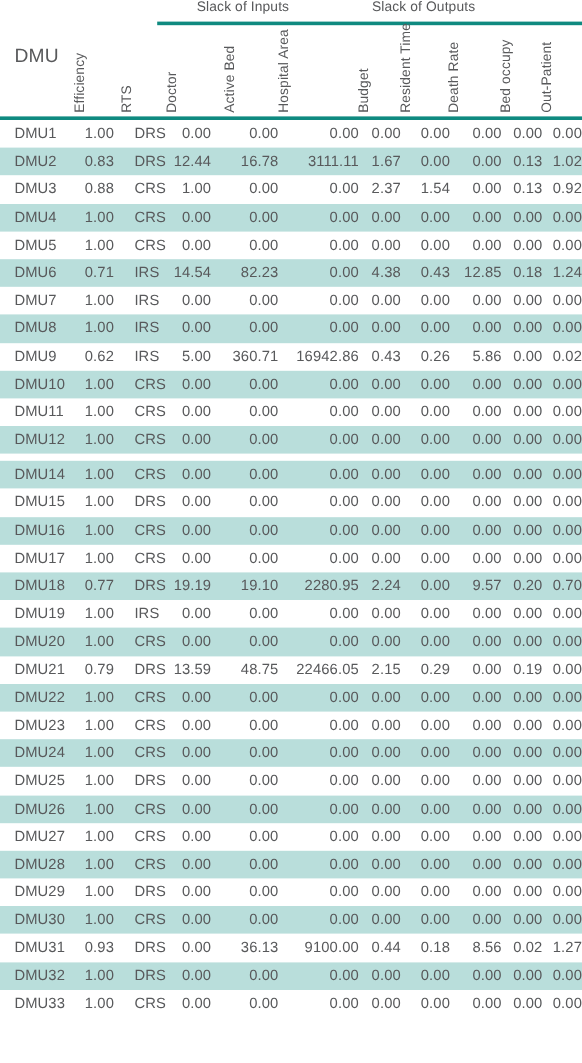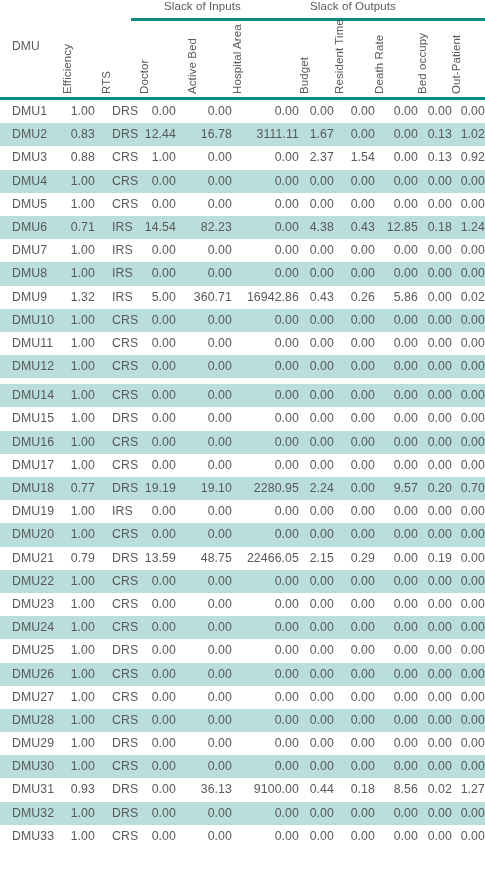--- a/index.html
+++ b/index.html
@@ -48,21 +48,21 @@
     color:#58595b;
     white-space:nowrap;
     transform-origin:left bottom;
     transform:rotate(-90deg);
     letter-spacing:0.1px;
   }
   .head-dmu{
     position:absolute;
     left:12px;
     top:18px;
-    font-size:12px;
+    font-size:16px;
     color:#58595b;
     letter-spacing:0.2px;
   }
   .rule-head{
     height:3px;
     background:#0f8a80;
   }
 
   
   .rows{position:relative;}
@@ -212,21 +212,21 @@
         <span class="cell num" style="right: 253px;">0.00</span>
         <span class="cell num" style="right: 186px;">0.00</span>
         <span class="cell num" style="right: 151px;">0.00</span>
         <span class="cell num" style="right: 110px;">0.00</span>
         <span class="cell num" style="right: 67px;">0.00</span>
         <span class="cell num" style="right: 33px;">0.00</span>
         <span class="cell num" style="right: 0px;">0.00</span>
       </div>
       <div class="row">
         <span class="cell name" style="left: 12px;">DMU9</span>
-        <span class="cell num" style="right: 390px;">1.32</span>
+        <span class="cell num" style="right: 390px;">0.62</span>
         <span class="cell rts" style="left: 112px;">IRS</span>
         <span class="cell num" style="right: 309px;">5.00</span>
         <span class="cell num" style="right: 253px;">360.71</span>
         <span class="cell num" style="right: 186px;">16942.86</span>
         <span class="cell num" style="right: 151px;">0.43</span>
         <span class="cell num" style="right: 110px;">0.26</span>
         <span class="cell num" style="right: 67px;">5.86</span>
         <span class="cell num" style="right: 33px;">0.00</span>
         <span class="cell num" style="right: 0px;">0.02</span>
       </div>

